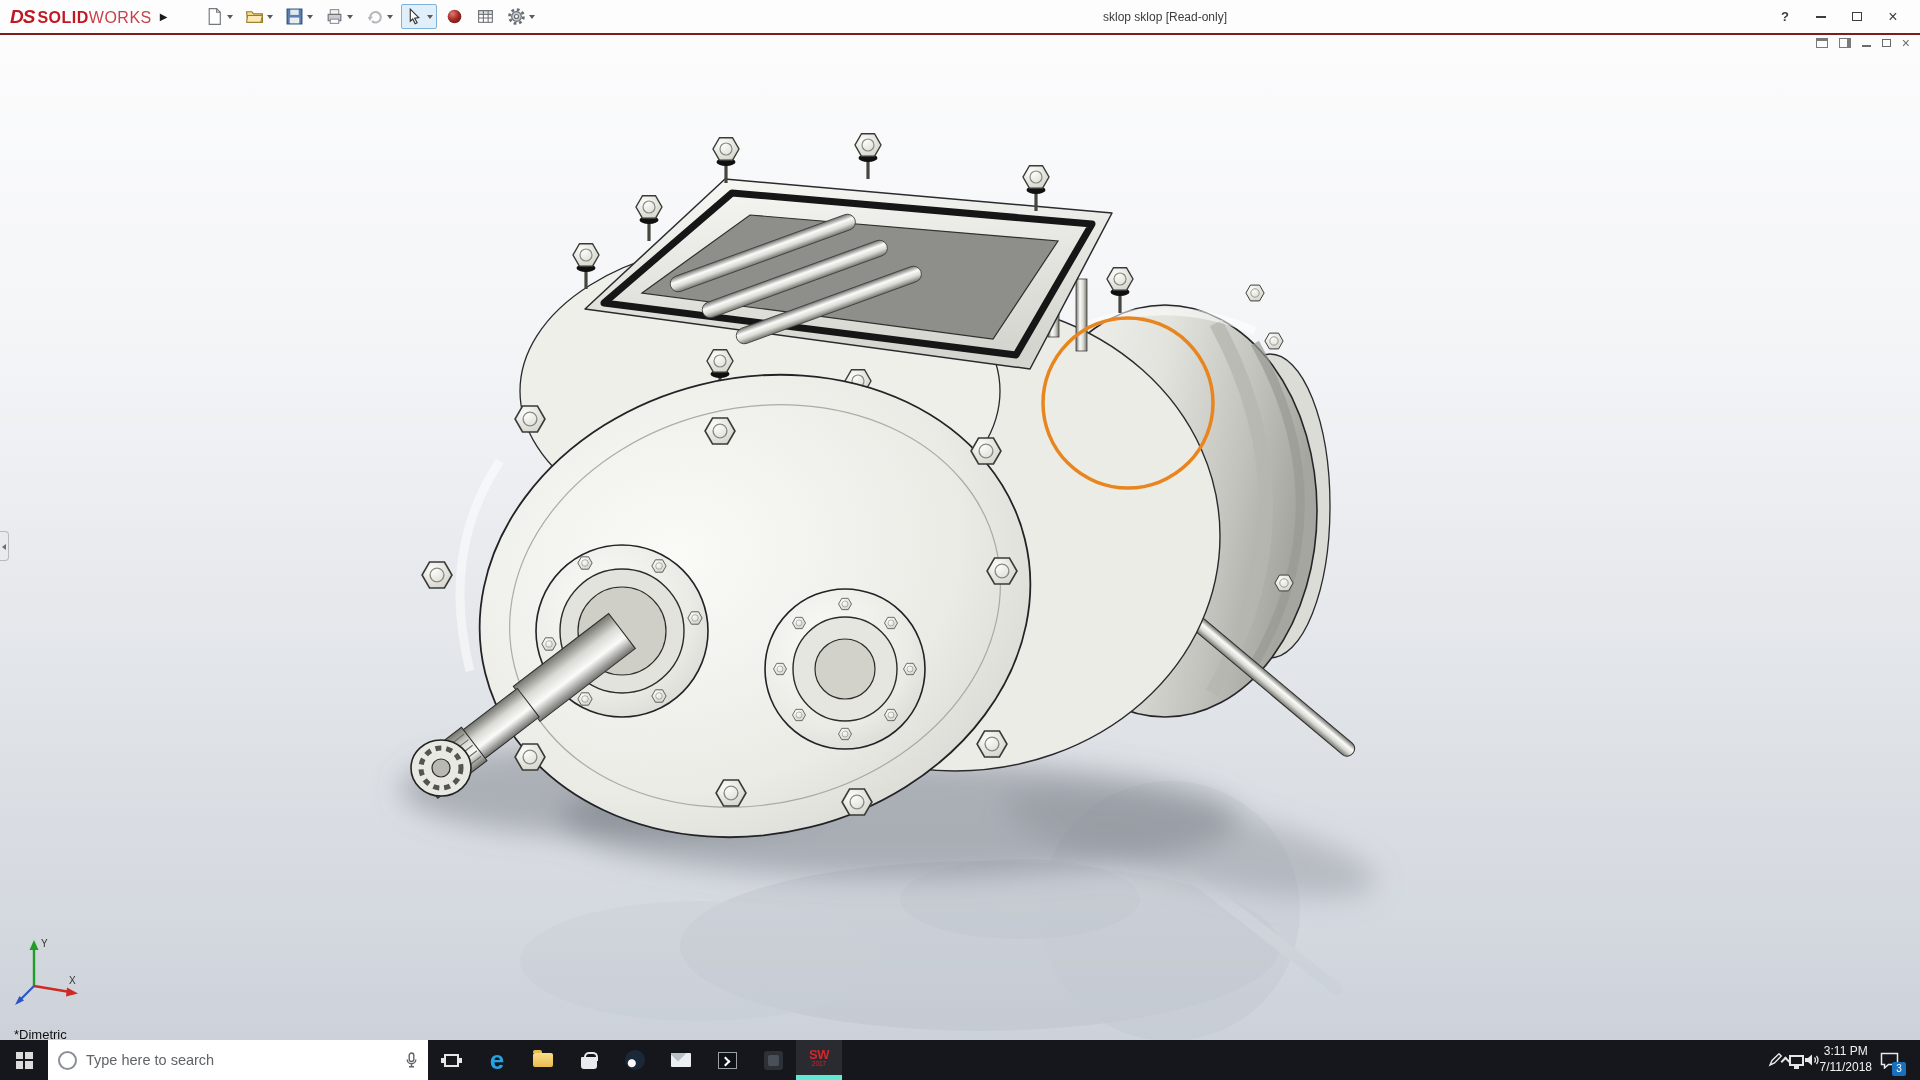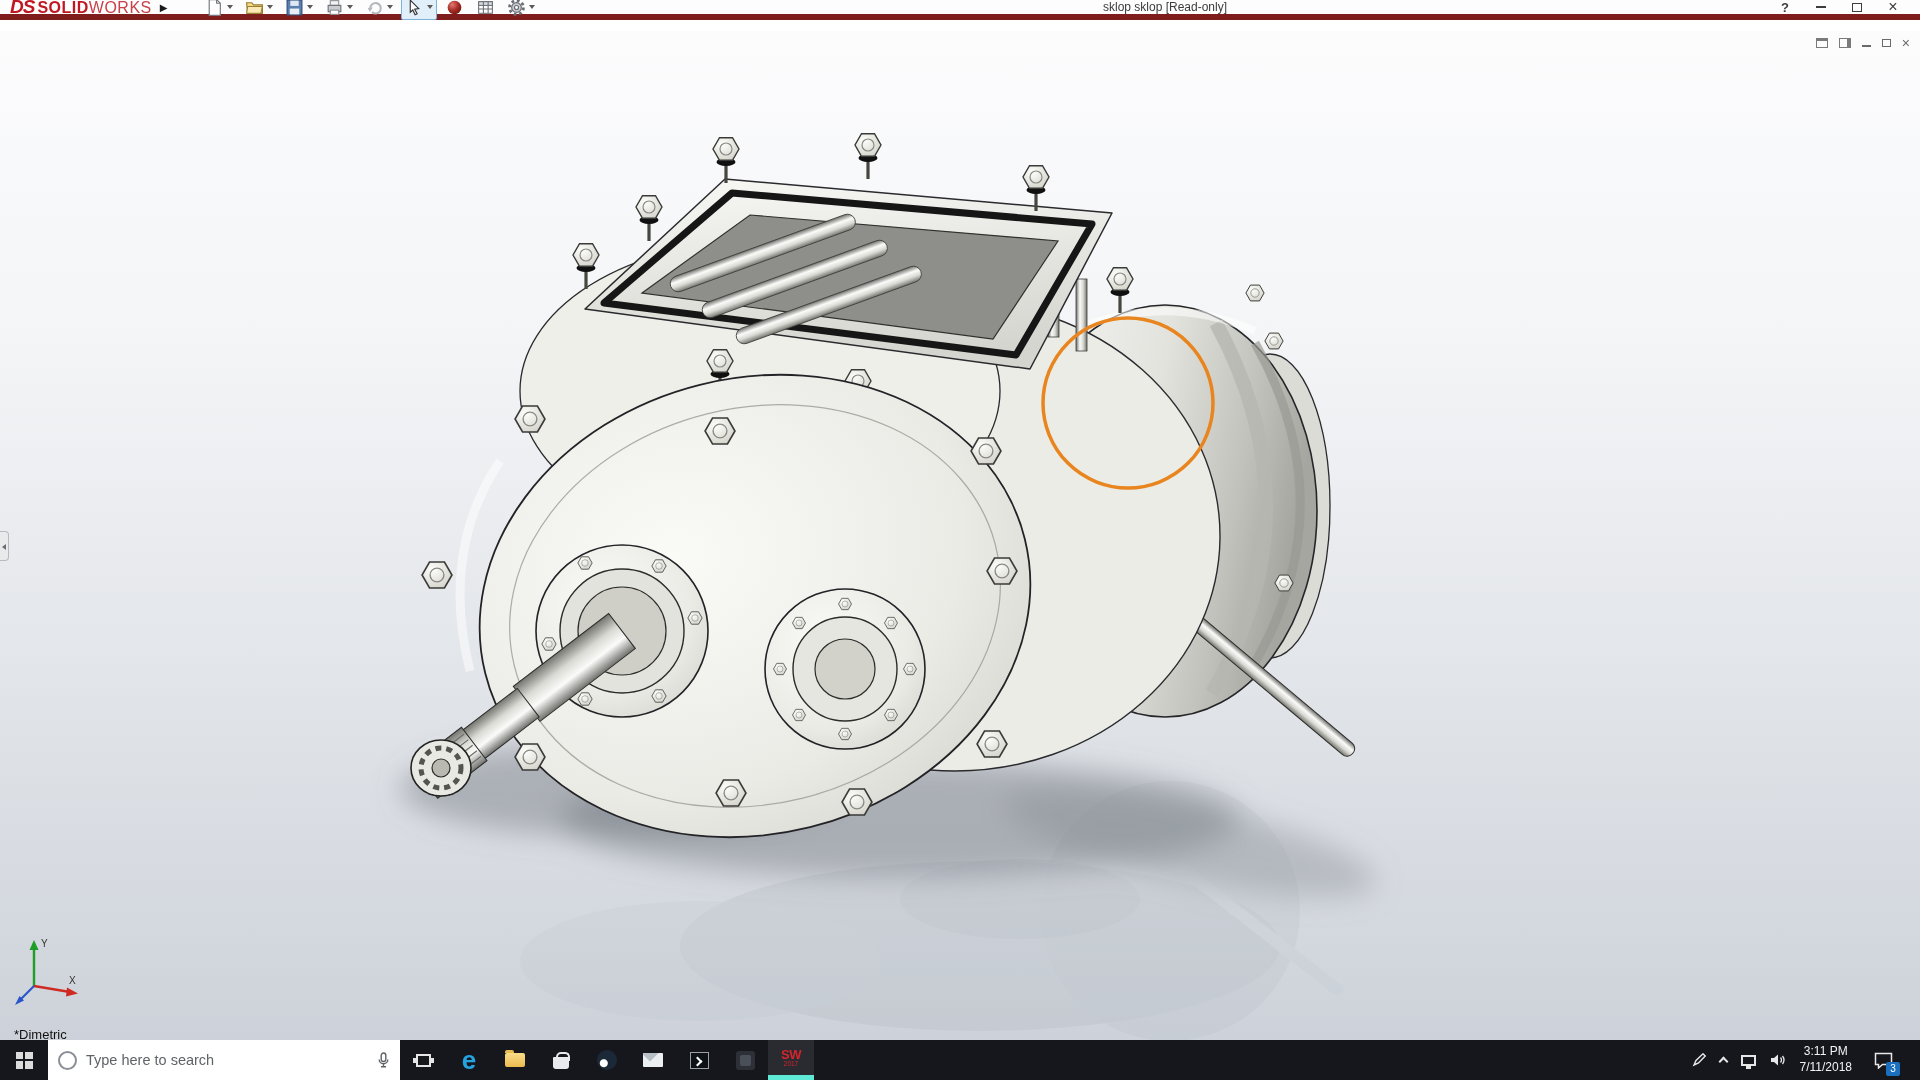--- a/index.html
+++ b/index.html
@@ -1,19 +1,19 @@
 <!DOCTYPE html>
 <html><head>
 <meta charset="utf-8">
 <style>
   * { margin:0; padding:0; box-sizing:border-box; }
   html,body { width:1920px; height:1080px; overflow:hidden; font-family:"Liberation Sans", sans-serif; background:#fff; }
 
   
-  .titlebar { position:fixed; top:0; left:0; width:1920px; height:20px; background:#fdfdfd; border-bottom:6px solid #7f1d1d; display:flex; align-items:center; z-index:50; }
+  .titlebar { position:fixed; top:0; left:0; width:1920px; height:35px; background:#fdfdfd; border-bottom:2px solid #7f1d1d; display:flex; align-items:center; z-index:50; }
   .brand { display:flex; align-items:baseline; padding-left:10px; white-space:nowrap; }
   .brand .mono { color:#c01722; font-size:19px; font-weight:700; font-style:italic; letter-spacing:-1px; margin-right:3px; }
   .brand .bold { color:#c01722; font-size:16px; font-weight:700; letter-spacing:.5px; }
   .brand .light { color:#c9404a; font-size:16px; font-weight:400; letter-spacing:.5px; }
   .flyout { font-size:10px; color:#1a1a1a; margin-left:8px; cursor:pointer; }
   .toolbar { display:flex; align-items:center; margin-left:34px; gap:4px; }
   .tbtn { display:flex; align-items:center; padding:2px 3px; border:1px solid transparent; border-radius:2px; background:transparent; cursor:pointer; }
   .tbtn svg { width:19px; height:19px; display:block; }
   .tbtn.active { background:#e1effa; border-color:#7fb2d9; }
   .caret { width:0; height:0; border-left:3.5px solid transparent; border-right:3.5px solid transparent; border-top:4px solid #5a5a5a; margin-left:3px; }
@@ -41,21 +41,21 @@
   .panel-tab::before { content:""; position:absolute; left:2px; top:12px; width:0; height:0; border-top:3px solid transparent; border-bottom:3px solid transparent; border-right:4px solid #6d6e71; }
   .view-label { position:absolute; left:14px; bottom:-2px; font-size:13px; color:#111; }
   .triad { position:absolute; left:12px; bottom:32px; }
   .triad text { font-size:10px; fill:#333; font-family:"Liberation Sans",sans-serif; }
 
   
   .taskbar { position:fixed; left:0; bottom:0; width:1920px; height:40px; background:#15171c; display:flex; align-items:stretch; z-index:60; color:#e8e8e8; }
   .tb-start { width:48px; display:flex; align-items:center; justify-content:center; background:transparent; border:none; cursor:pointer; }
   .winlogo { width:17px; height:17px; display:grid; grid-template-columns:1fr 1fr; grid-template-rows:1fr 1fr; gap:2px; }
   .winlogo i { background:#dcdcdc; }
-  .tb-search { width:352px; background:#ffffff; display:flex; align-items:center; padding:0 10px; gap:9px; }
+  .tb-search { width:380px; background:#ffffff; display:flex; align-items:center; padding:0 10px; gap:9px; }
   .cortana { width:19px; height:19px; border:2px solid #8b9096; border-radius:50%; flex:none; }
   .tb-search input { flex:1; border:none; outline:none; font-size:14.5px; color:#333; background:transparent; font-family:"Liberation Sans",sans-serif; }
   .tb-search input::placeholder { color:#5f6368; }
   .tb-btn { width:46px; display:flex; flex-direction:column; align-items:center; justify-content:center; background:transparent; border:none; cursor:pointer; position:relative; }
   .tb-btn.running { background:rgba(255,255,255,.09); border-bottom:5px solid #5eead4; }
   .tv-icon { width:15px; height:13px; border:2px solid #e6e6e6; box-shadow:-7px 0 0 -4px #e6e6e6, 7px 0 0 -4px #e6e6e6; }
   .edge-e { color:#25a3e1; font-size:26px; font-weight:700; line-height:1; }
   .folder { width:20px; height:14px; background:linear-gradient(#f9dd8a,#eabb4f); border-radius:2px; position:relative; }
   .folder::before { content:""; position:absolute; top:-3px; left:0; width:9px; height:3px; background:#eabb4f; border-radius:2px 2px 0 0; }
   .bag { width:16px; height:12px; background:#e8eaed; border-radius:1px 1px 3px 3px; position:relative; margin-top:5px; }
@@ -63,21 +63,21 @@
   .steam { width:20px; height:20px; border-radius:50%; background:radial-gradient(circle at 34% 66%, #ffffff 0 3.5px, #1b2838 4.5px 100%); }
   .envelope { width:20px; height:14px; background:#eceff1; position:relative; overflow:hidden; border-radius:1px; }
   .envelope::before { content:""; position:absolute; top:-6px; left:1px; width:12px; height:12px; background:#b9bfc6; transform:rotate(45deg); }
   .cmd { width:19px; height:17px; background:#0e1216; border:1px solid #9aa0a6; position:relative; }
   .cmd::before { content:""; position:absolute; left:3px; top:5px; width:5px; height:5px; border-top:2px solid #fff; border-right:2px solid #fff; transform:rotate(45deg); }
   .darkapp { width:19px; height:19px; border-radius:3px; background:#2d3137; position:relative; }
   .darkapp::before { content:""; position:absolute; inset:4px; background:#4a5058; border-radius:2px; }
   .sw-letters { color:#d4242c; font-weight:800; font-size:13px; line-height:1; letter-spacing:-.5px; }
   .sw-year { color:#d4242c; font-size:6.5px; line-height:1; }
   .tb-spacer { flex:1; }
-  .tray { display:flex; align-items:center; gap:14px; }
+  .tray { display:flex; align-items:center; padding-right:8px; }
   .tray-ico { display:flex; align-items:center; justify-content:center; background:transparent; border:none; cursor:pointer; }
   .chev { width:7px; height:7px; border-left:2px solid #e6e6e6; border-top:2px solid #e6e6e6; transform:rotate(45deg); margin-top:3px; }
   .net { width:15px; height:11px; border:2px solid #e6e6e6; position:relative; }
   .net::after { content:""; position:absolute; left:3px; bottom:-5px; width:5px; height:3px; background:#e6e6e6; }
   .clock { text-align:center; font-size:12px; line-height:1.3; color:#f2f2f2; cursor:default; }
   .action { position:relative; width:34px; height:40px; display:flex; align-items:center; justify-content:center; background:transparent; border:none; cursor:pointer; }
   .badge { position:absolute; right:0; bottom:4px; min-width:14px; height:14px; background:#1a6fbf; color:#fff; font-size:10px; line-height:14px; text-align:center; border-radius:2px; padding:0 2px; }
   .show-desktop { width:6px; border-left:1px solid #3a3d44; cursor:pointer; }
 </style>
 </head>

